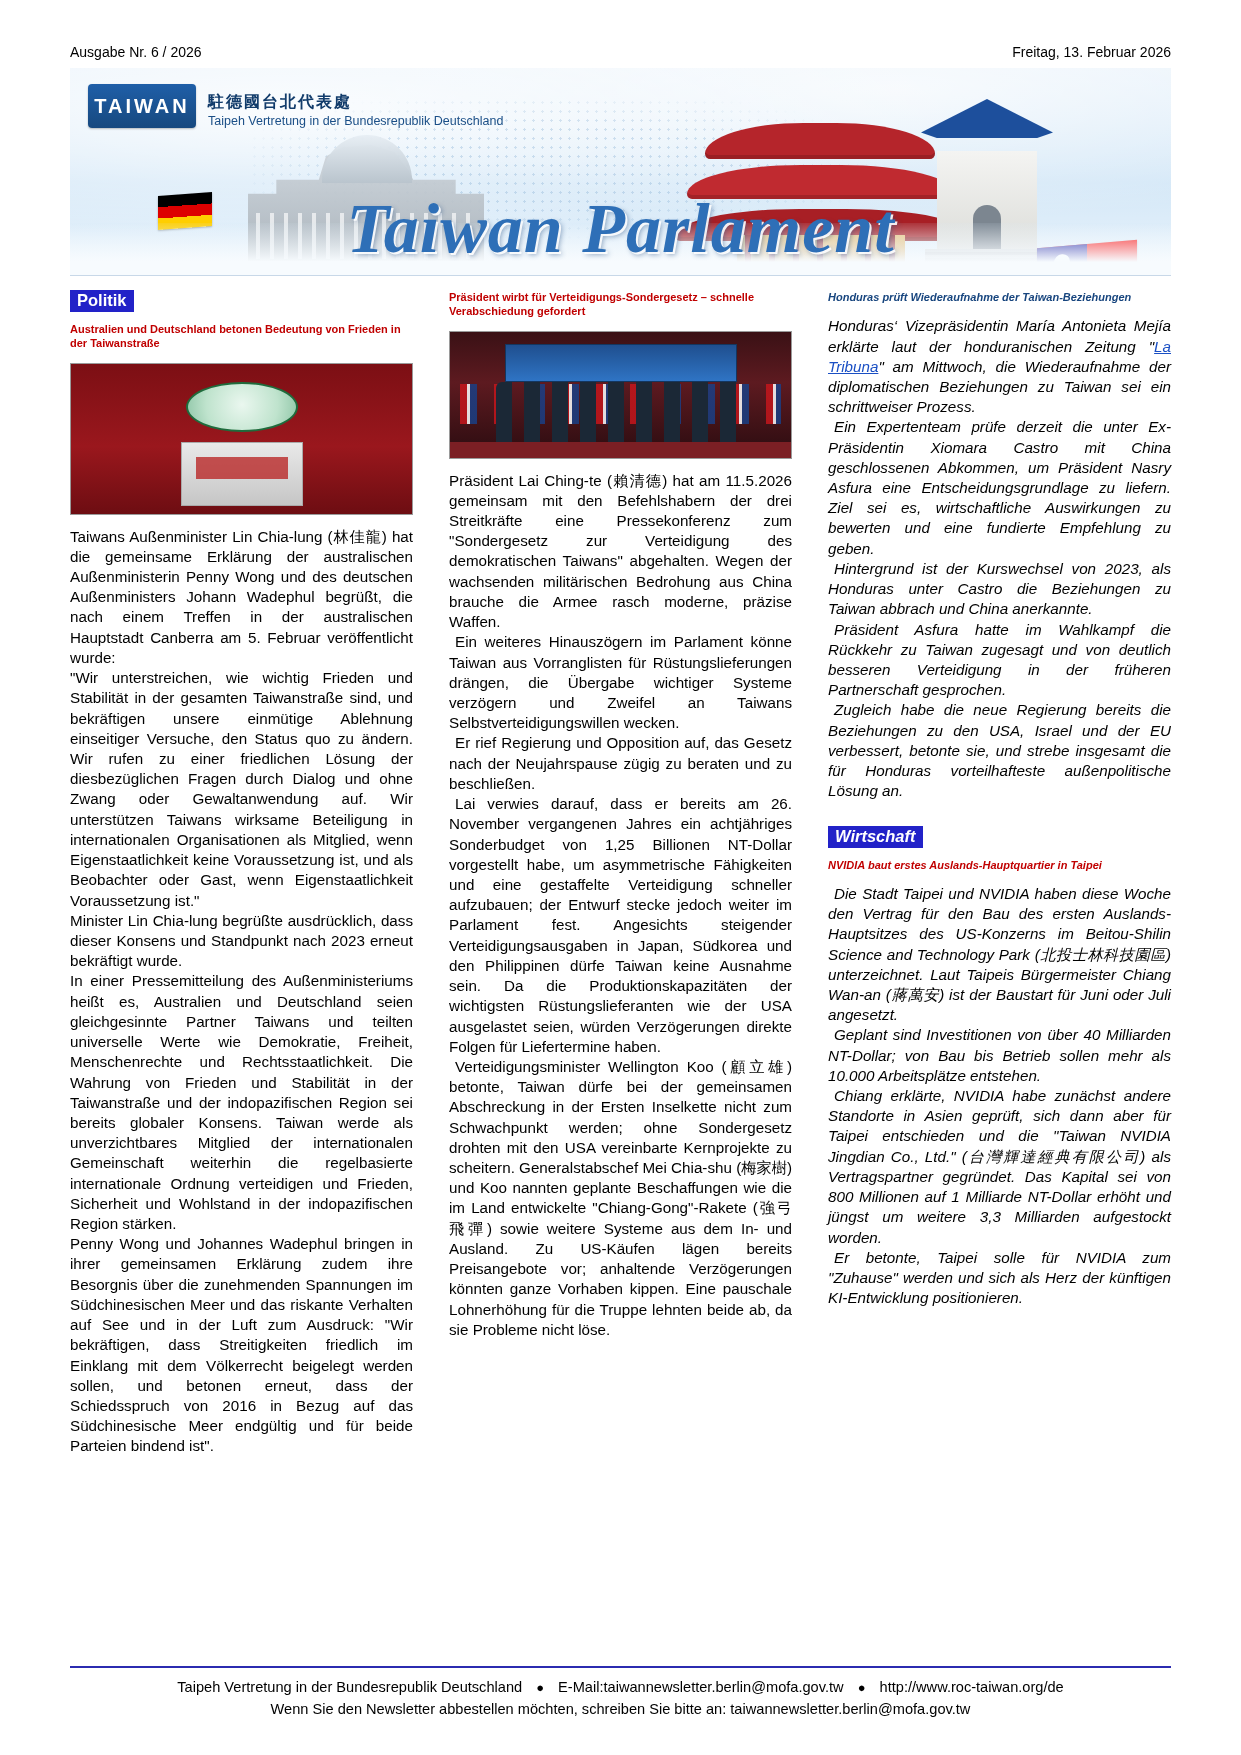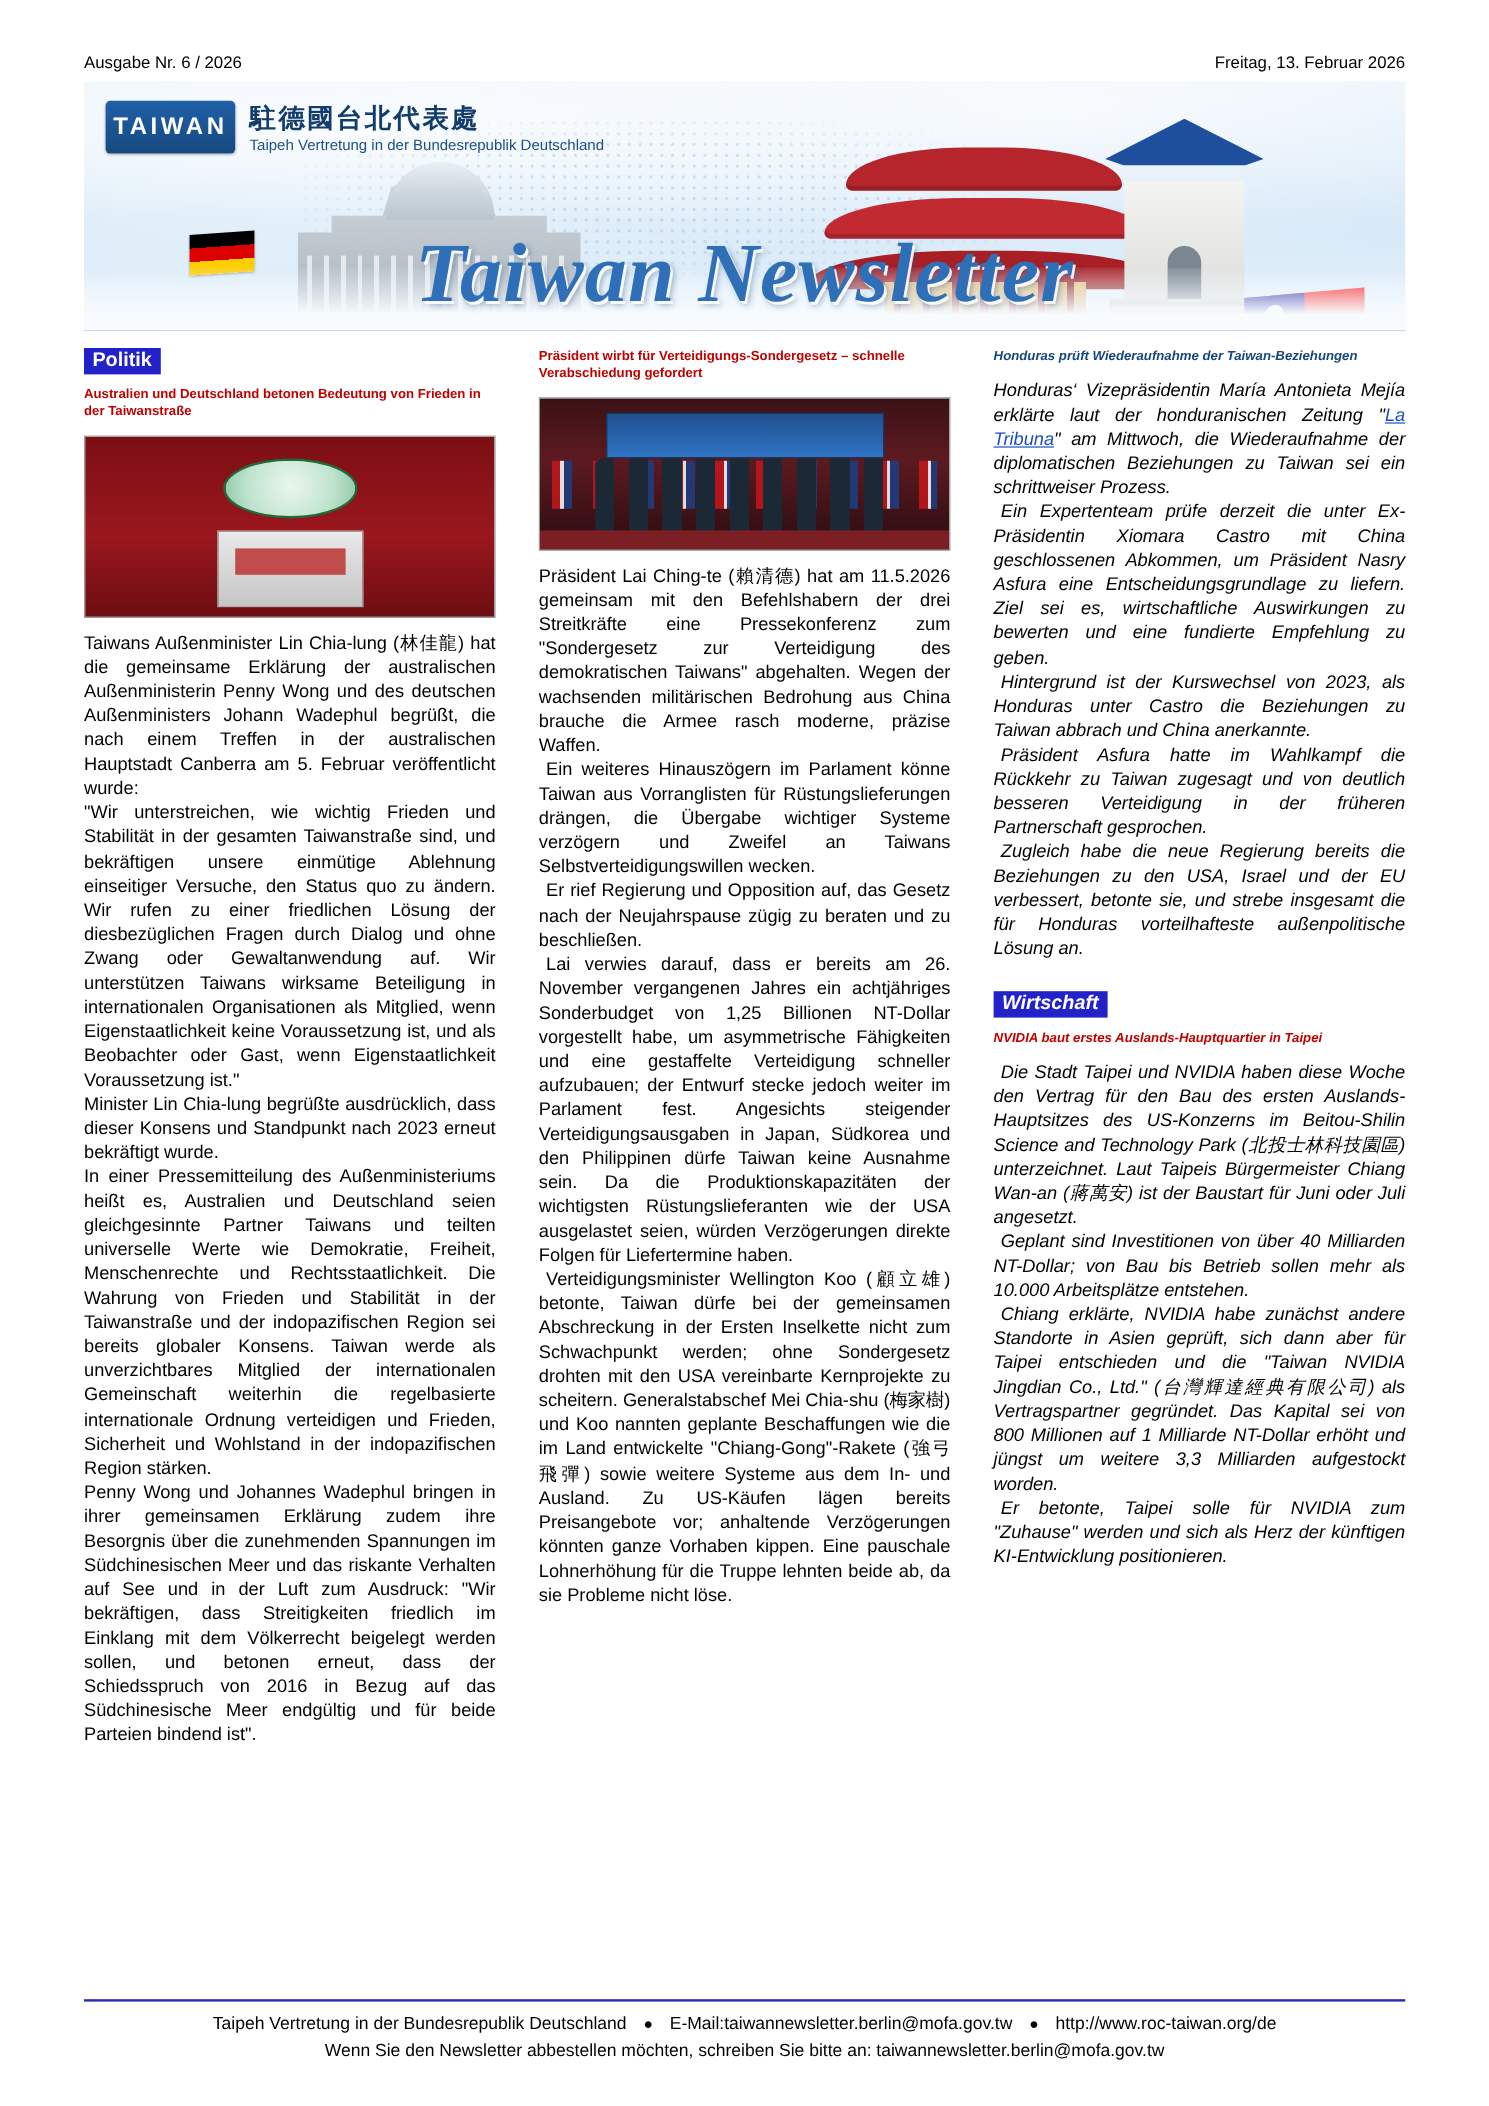--- a/index.html
+++ b/index.html
@@ -79,21 +79,21 @@
     width: 108px; height: 44px;
     border-radius: 4px;
     background: linear-gradient(to bottom, #1f5fa8 0%, #17497f 100%);
     color: #fff;
     display: flex; align-items: center; justify-content: center;
     font-size: 20px; letter-spacing: 3px; font-weight: bold;
     box-shadow: 0 1px 2px rgba(0,0,0,.25);
   }
   .logo-texts { padding-top: 2px; }
   .logo-cn {
-    font-size: 22px;
+    font-size: 16px;
     color: #123c6b;
     font-weight: bold;
     letter-spacing: 2px;
     line-height: 1.15;
   }
   .logo-de {
     font-size: 12.5px;
     color: #1b4f87;
     margin-top: 3px;
   }
@@ -384,21 +384,21 @@
     <div class="mast-ground"></div>
 
     <div class="mast-logo">
       <div class="logo-badge">TAIWAN</div>
       <div class="logo-texts">
         <div class="logo-cn">駐德國台北代表處</div>
         <div class="logo-de">Taipeh Vertretung in der Bundesrepublik Deutschland</div>
       </div>
     </div>
 
-    <div class="mast-title">Taiwan Newsletter</div>
+    <div class="mast-title">Taiwan Parlament</div>
   </div>
 
   <div class="columns">
 
     <div class="col left">
       <div class="section-tag">Politik</div>
       <div class="headline">Australien und Deutschland betonen Bedeutung von Frieden in der Taiwanstraße</div>
 
       <div class="photo p1">
         <div class="emblem"></div>

